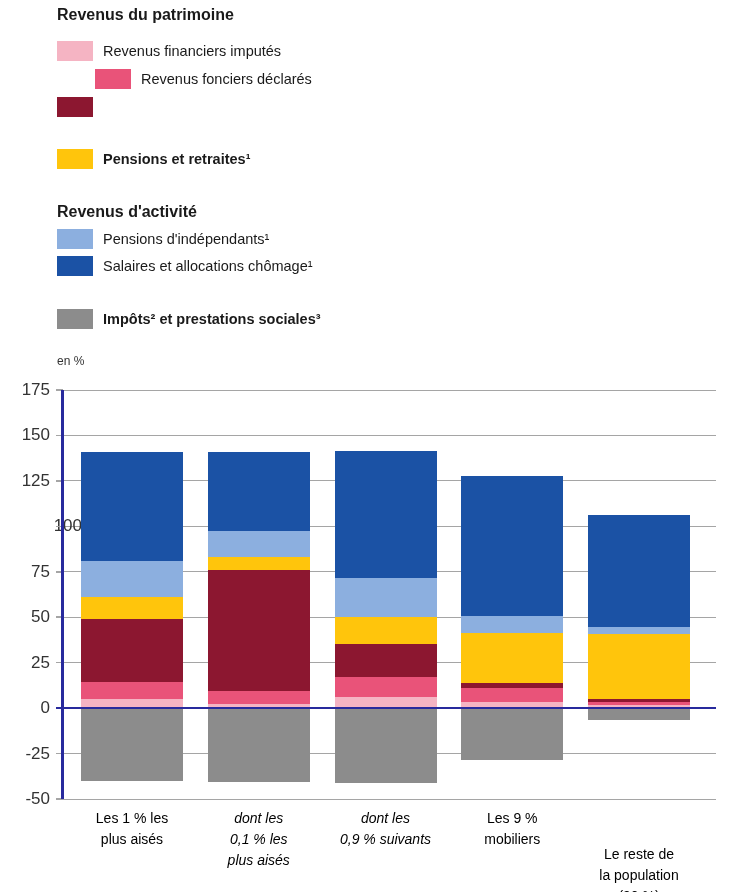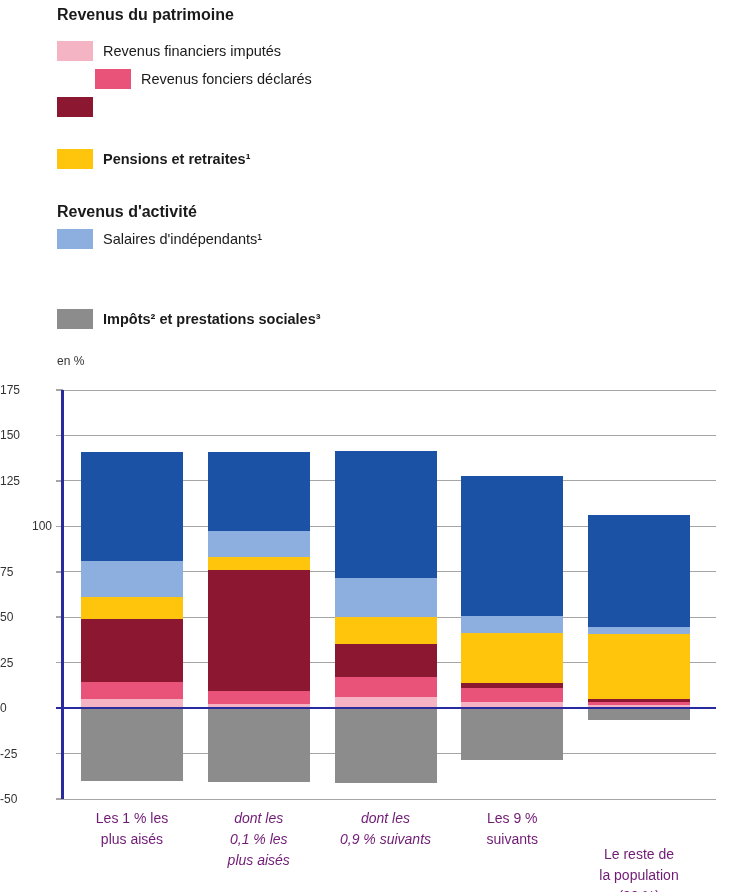--- a/index.html
+++ b/index.html
@@ -15,24 +15,24 @@
   .unit-label{position:absolute;left:57px;top:354px;font-size:12px;color:#333;}
 
   
   .plot{position:absolute;left:63px;top:390px;width:653px;height:409px;}
   .gridline{position:absolute;left:0;width:100%;height:1px;background:#a5a5a5;z-index:0;}
   .zero-line{position:absolute;left:0;width:100%;height:2px;background:#282a9d;z-index:2;}
   .y-axis-line{position:absolute;left:-2px;top:0;width:2.5px;height:100%;background:#282a9d;z-index:3;}
   .seg{position:absolute;z-index:1;}
 
   
-  .ytick-label{position:absolute;left:0;width:50px;font-size:12px;color:#333;line-height:16px;height:16px;}
+  .ytick-label{position:absolute;left:0;width:50px;text-align:right;font-size:17px;color:#333;line-height:16px;height:16px;}
   .ytick-mark{position:absolute;left:56px;width:7px;height:1.5px;background:#a5a5a5;}
   .ytick-mark.zero{background:#282a9d;height:2px;}
-  .xcat-label{position:absolute;width:160px;text-align:center;font-size:14px;line-height:21px;color:#701a75;}
+  .xcat-label{position:absolute;width:160px;text-align:center;font-size:14px;line-height:21px;color:#000000;}
   .xcat-label.italic{font-style:italic;}
 </style>
 </head>
 <body>
 
 <div class="figure">
 
   <div class="lg-header" style="top:6px;">Revenus du patrimoine</div>
 
   <div class="lg-row" style="top:41px;">
@@ -48,21 +48,25 @@
   </div>
   <div class="lg-row" style="top:149px;">
     <span class="swatch" style="background: rgb(255, 197, 12);"></span>
     <span class="lg-label bold">Pensions et retraites¹</span>
   </div>
 
   <div class="lg-header" style="top:203px;">Revenus d'activité</div>
 
   <div class="lg-row" style="top:229px;">
     <span class="swatch" style="background: rgb(140, 175, 223);"></span>
-    <span class="lg-label">Salaires d'indépendants¹</span>
+    <span class="lg-label">Pensions d'indépendants¹</span>
+  </div>
+  <div class="lg-row" style="top:256px;">
+    <span class="swatch" style="background: rgb(27, 82, 165);"></span>
+    <span class="lg-label">Salaires et allocations chômage¹</span>
   </div>
   <div class="lg-row" style="top:309px;">
     <span class="swatch" style="background: rgb(140, 140, 140);"></span>
     <span class="lg-label bold">Impôts² et prestations sociales³</span>
   </div>
 
   <div class="unit-label">en %</div>
 
   <div class="plot">
       <div class="gridline" style="top: 408.5px;"></div>
@@ -141,20 +145,20 @@
       <div>dont les</div>
       <div>0,1 % les</div>
       <div>plus aisés</div>
     </div>
     <div class="xcat-label italic" style="left: 305.5px; top: 808px;">
       <div>dont les</div>
       <div>0,9 % suivants</div>
     </div>
     <div class="xcat-label" style="left: 432.25px; top: 808px;">
       <div>Les 9 %</div>
-      <div>suivants</div>
+      <div>mobiliers</div>
     </div>
     <div class="xcat-label" style="left: 559px; top: 844px;">
       <div>Le reste de</div>
       <div>la population</div>
       <div>(90 %)</div>
     </div>
   </div>
 
 </body></html>

